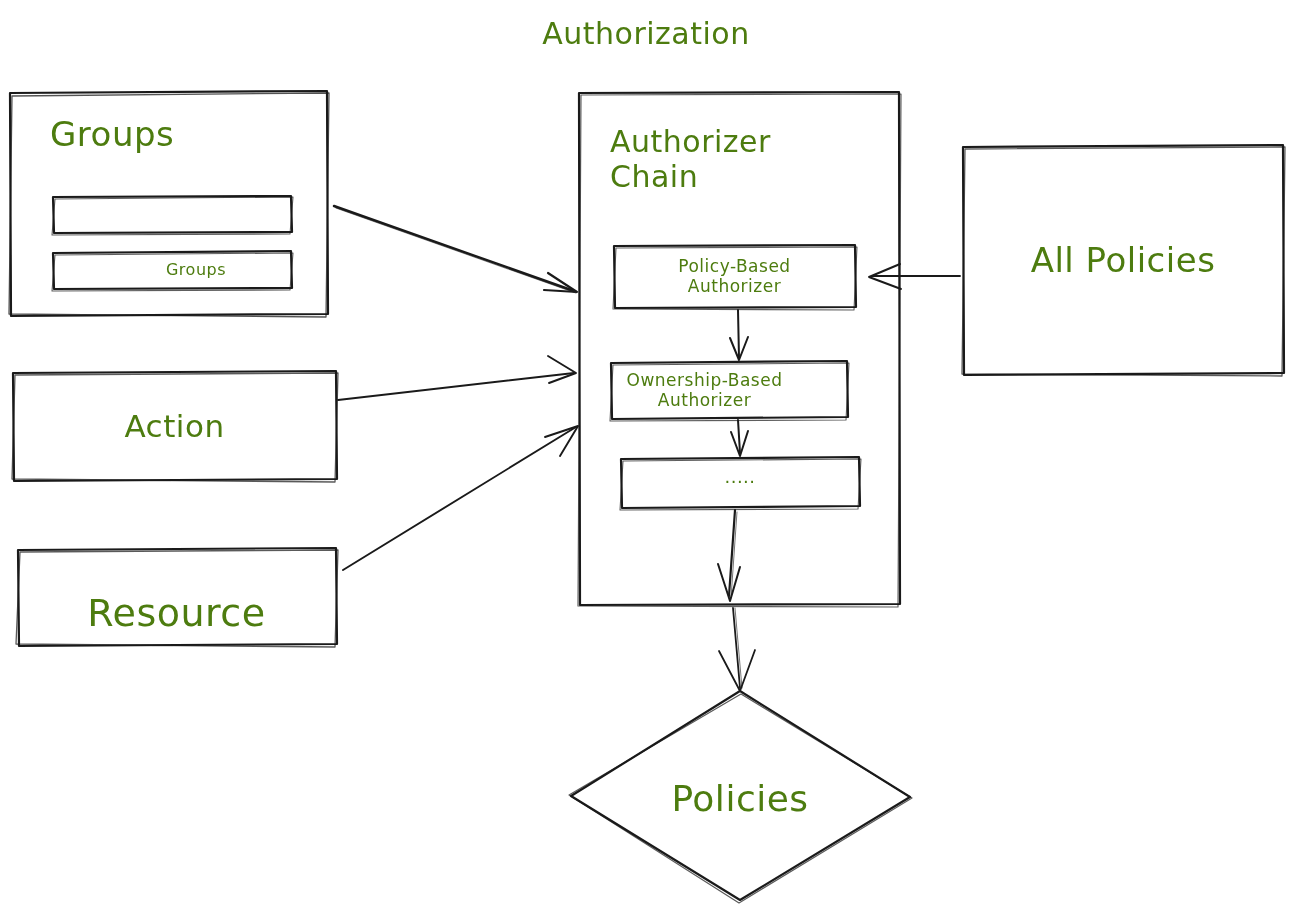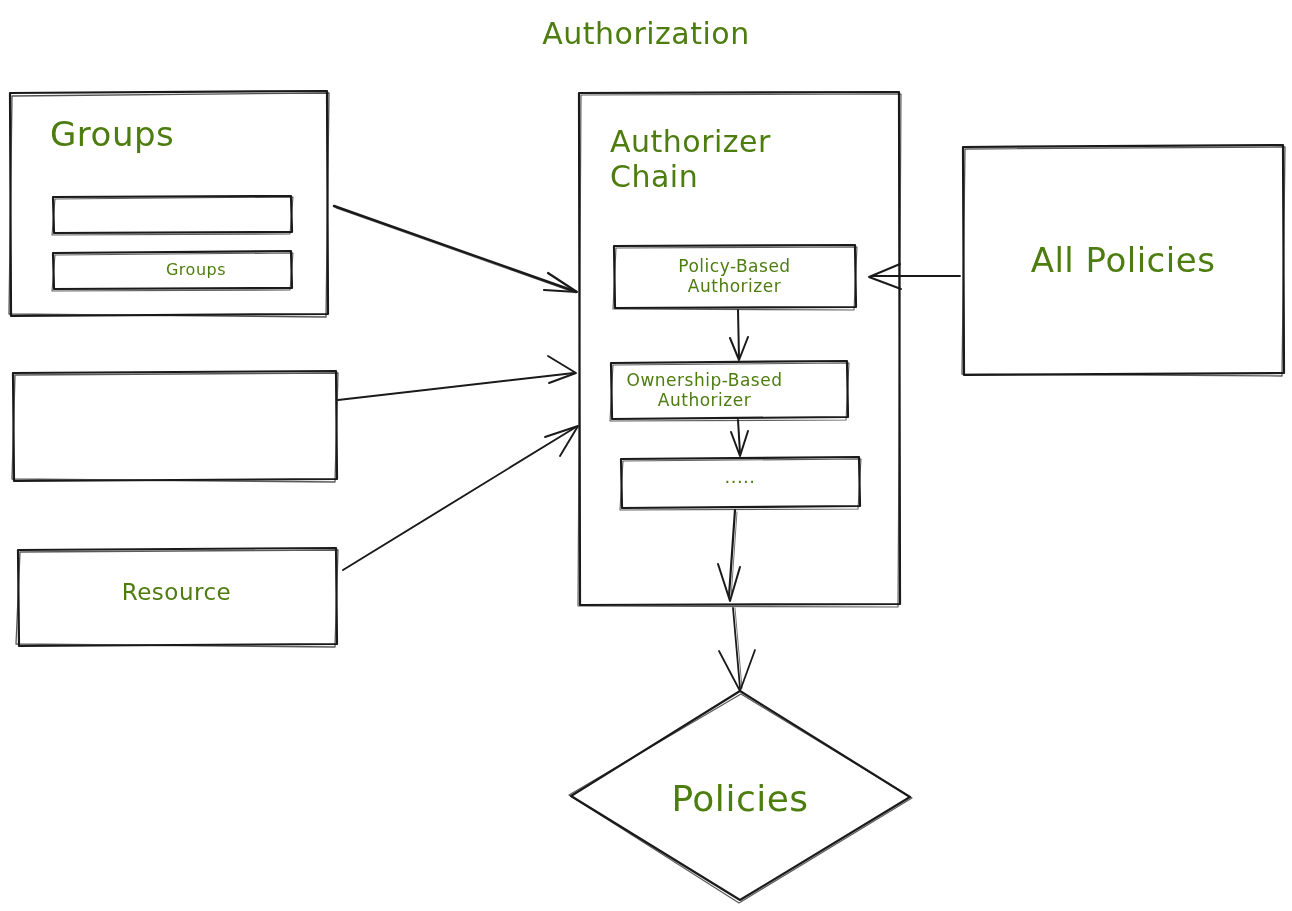--- a/index.html
+++ b/index.html
@@ -78,24 +78,24 @@
   }
   #node-action {
     left: 12px;
     top: 371px;
     width: 325px;
     height: 110px;
     font-size: 31px;
   }
   #node-resource {
     left: 16px;
-    top: 556px;
+    top: 576px;
     width: 321px;
     height: 74px;
-    font-size: 23px;
+    font-size: 38px;
   }
   #node-authorizer-chain {
     left: 578px;
     top: 92px;
     width: 322px;
     height: 513px;
     align-items: flex-start;
     justify-content: flex-start;
     padding: 32px 0 0 32px;
     font-size: 30px;
@@ -256,20 +256,23 @@
 
   <div class="node" id="node-actor">
     <span class="node-label">Groups</span>
   </div>
 
 
   <div class="node" id="node-groups">
     <span class="node-label">Groups</span>
   </div>
 
+  <div class="node" id="node-action">
+    <span class="node-label">Action</span>
+  </div>
 
   <div class="node" id="node-resource">
     <span class="node-label">Resource</span>
   </div>
 
   <div class="node" id="node-authorizer-chain">
     <span class="node-label">Authorizer
 Chain</span>
   </div>
 

